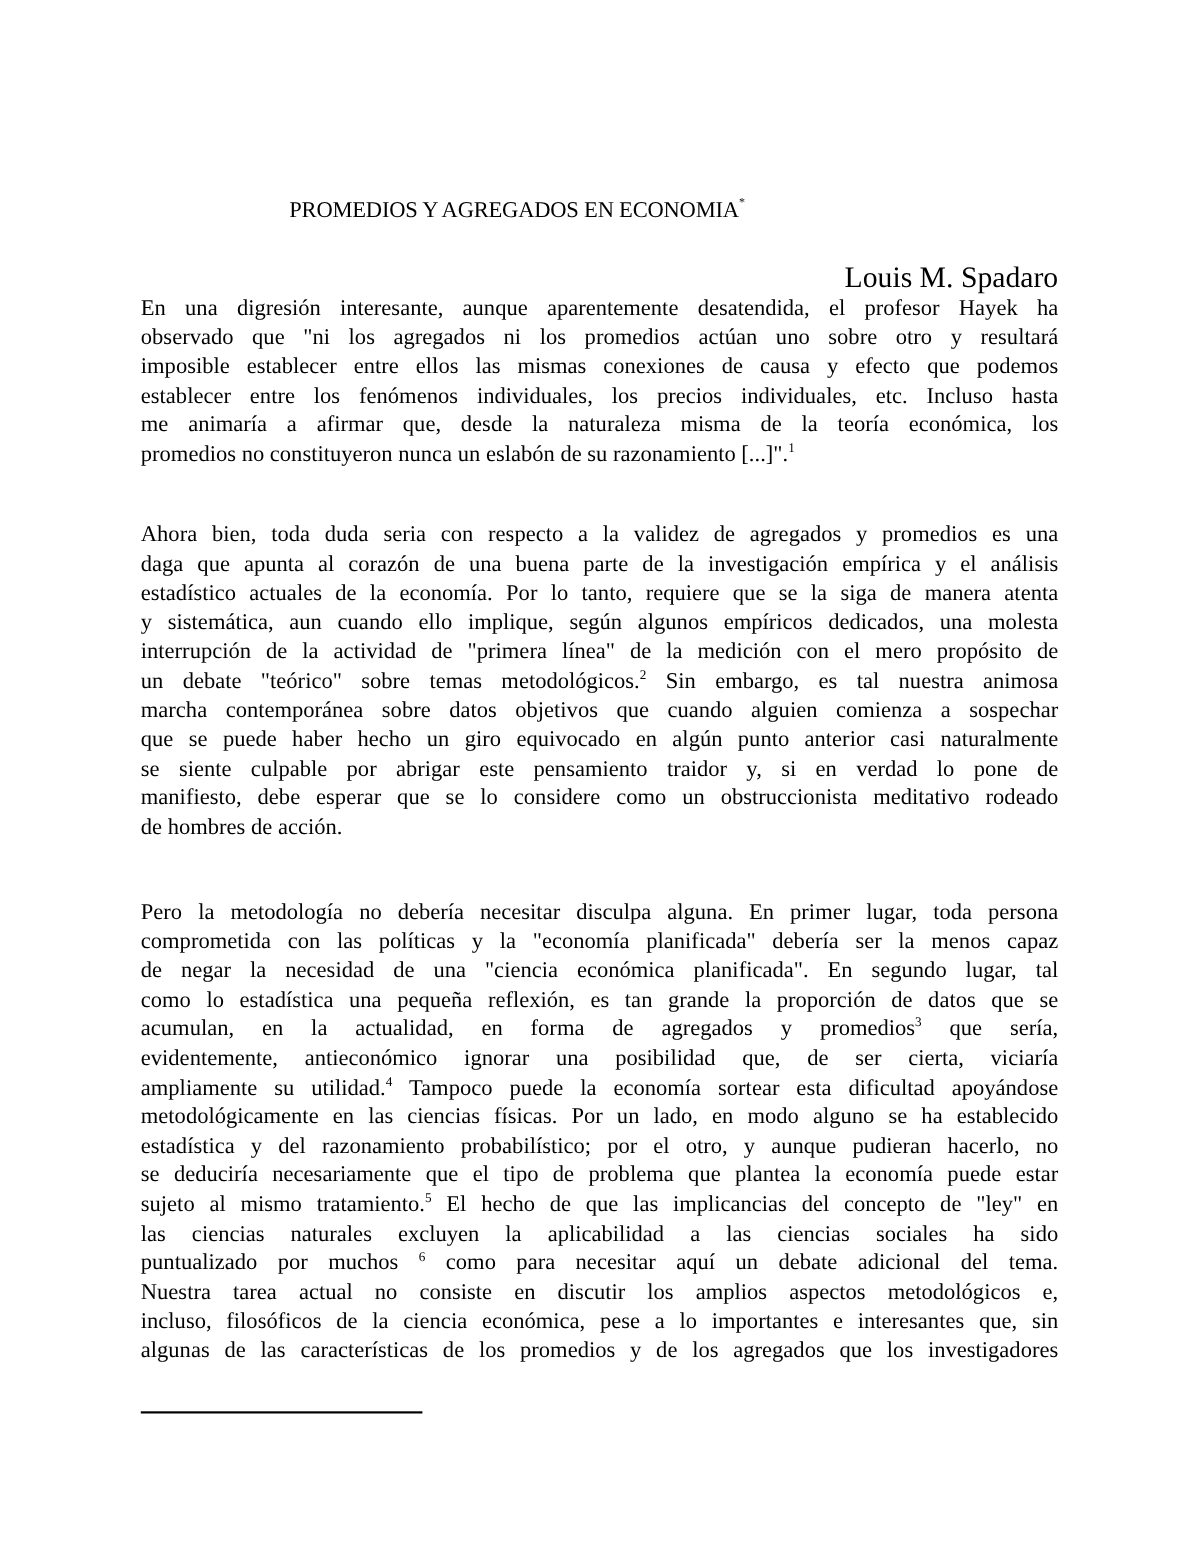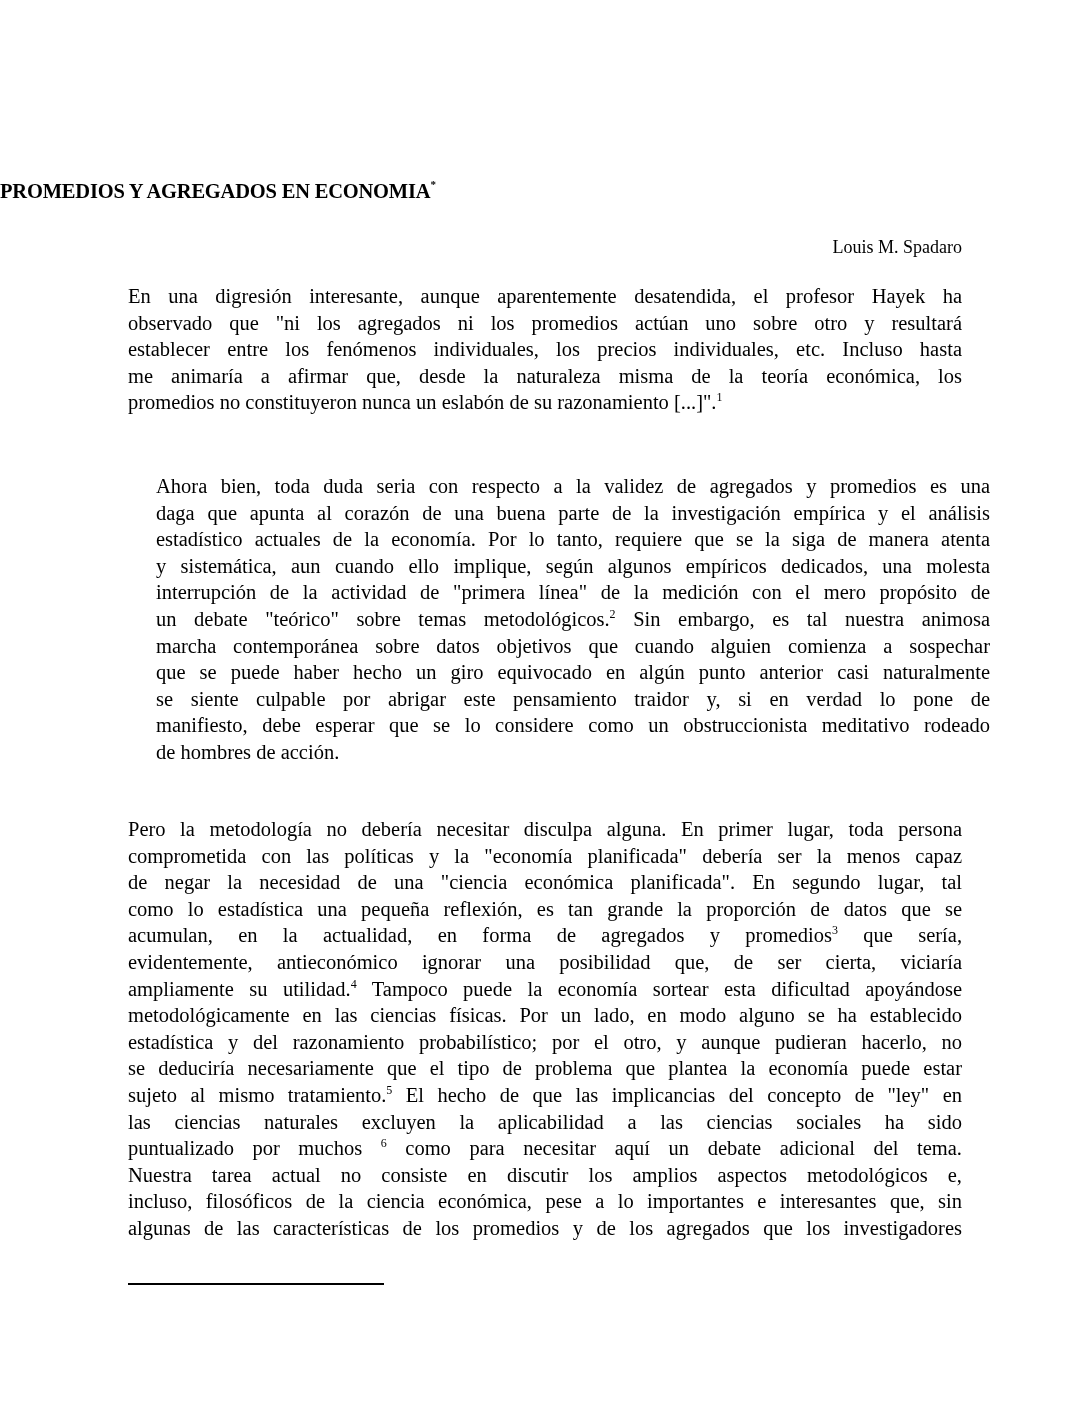--- a/index.html
+++ b/index.html
@@ -1,42 +1,43 @@
 <!DOCTYPE html>
 <html><head>
 <meta charset="utf-8">
 <style>
   html, body { margin: 0; padding: 0; background: #ffffff; }
   body { width: 1088px; height: 1408px; position: relative; overflow: hidden;
          font-family: "Liberation Serif", "DejaVu Serif", serif; color: #000; }
   .page { position: absolute; left: 0; top: 0; width: 1088px; height: 1408px; }
-  .title { position: absolute; top: 180px; left: 0; width: 940px; 
-           font-weight: bold; font-size: 20.5px; letter-spacing: -0.2px; }
+  .title { position: absolute; top: 180px; left: 0; width: 940px; text-align: center;
+           font-weight: normal; font-size: 20.5px; letter-spacing: -0.2px; }
   .title sup { font-size: 11px; position: relative; top: -2px; }
-  .author { position: absolute; top: 237px; right: 126px; font-size: 18px; }
+  .author { position: absolute; top: 237px; right: 126px; font-size: 27px; }
   .para { position: absolute; left: 128px; width: 834px; font-size: 20.5px; }
   .line { display: block; height: 26.6px; line-height: 26.6px; white-space: nowrap;
           text-align: justify; text-align-last: justify; }
   .line.last { text-align-last: left; }
   .line sup { font-size: 12px; line-height: 0; vertical-align: 8px; }
-  #p1 { top: 283px; }
-  #p2 { top: 473px; margin-left: 28px; }
+  #p1 { top: 267px; }
+  #p2 { top: 473px; }
   #p3 { top: 816px; }
   .footnote-rule { position: absolute; left: 128px; top: 1283px; width: 256px; height: 2px; background: #000; }
 </style>
 </head>
 <body>
 
 <div class="page">
   <div class="title"><span>PROMEDIOS Y AGREGADOS EN ECONOMIA</span><sup>*</sup></div>
   <div class="author">Louis M. Spadaro</div>
 
   <div class="para" id="p1">
       <span class="line"><span>En una digresión interesante, aunque aparentemente desatendida, el profesor Hayek ha</span></span>
       <span class="line"><span>observado que "ni los agregados ni los promedios actúan uno sobre otro y resultará</span></span>
+      <span class="line"><span>imposible establecer entre ellos las mismas conexiones de causa y efecto que podemos</span></span>
       <span class="line"><span>establecer entre los fenómenos individuales, los precios individuales, etc. Incluso hasta</span></span>
       <span class="line"><span>me animaría a afirmar que, desde la naturaleza misma de la teoría económica, los</span></span>
       <span class="line last"><span>promedios no constituyeron nunca un eslabón de su razonamiento [...]".</span><sup>1</sup></span>
     </div>
   <div class="para" id="p2">
       <span class="line"><span>Ahora bien, toda duda seria con respecto a la validez de agregados y promedios es una</span></span>
       <span class="line"><span>daga que apunta al corazón de una buena parte de la investigación empírica y el análisis</span></span>
       <span class="line"><span>estadístico actuales de la economía. Por lo tanto, requiere que se la siga de manera atenta</span></span>
       <span class="line"><span>y sistemática, aun cuando ello implique, según algunos empíricos dedicados, una molesta</span></span>
       <span class="line"><span>interrupción de la actividad de "primera línea" de la medición con el mero propósito de</span></span>

